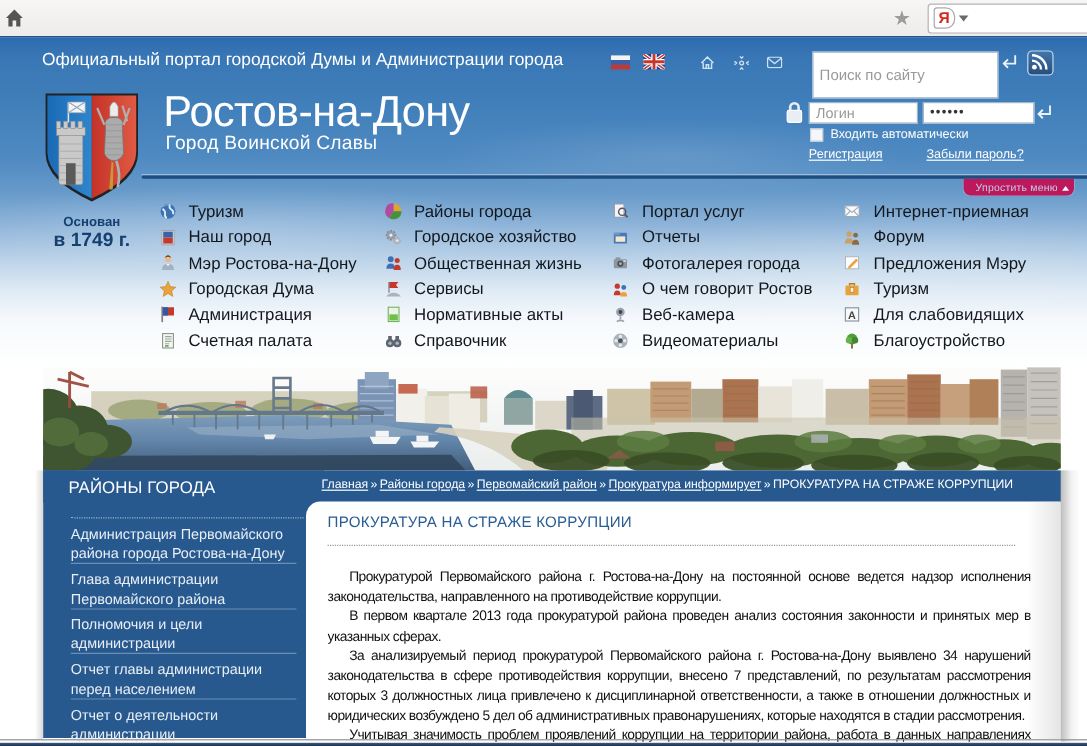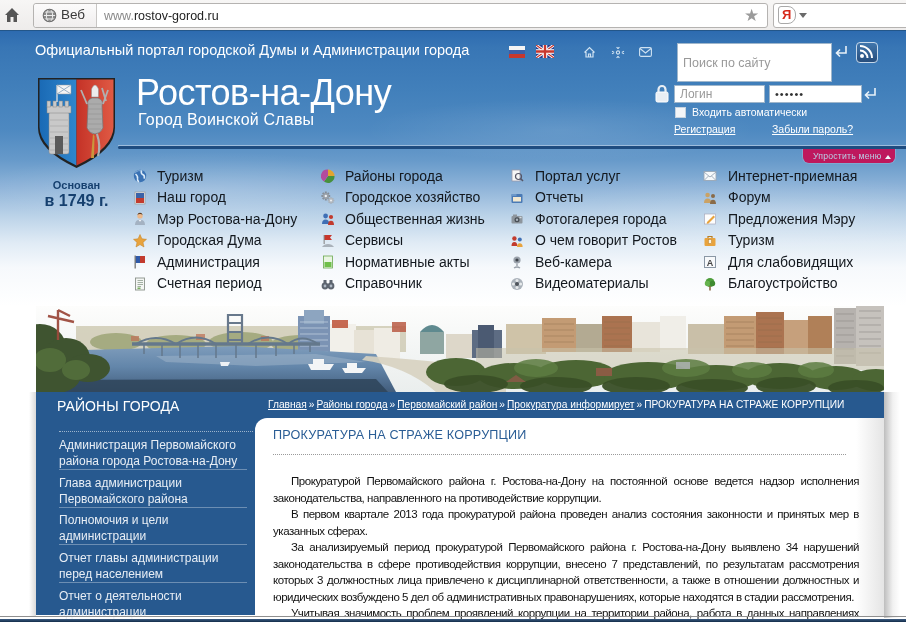--- a/index.html
+++ b/index.html
@@ -115,32 +115,20 @@
   #botbar{left:0;top:619px;width:906px;height:3px;background:linear-gradient(#3c5c82,#122c49);}
 </style>
 </head>
 <body>
 <div id="root">
 
   <div class="abs" id="chrome"></div>
   <svg class="abs" style="left:4px;top:7px" width="16" height="16" viewBox="0 0 16 16">
     <path d="M8 1 L15 8 L13 8 L13 15 L9.5 15 L9.5 10 L6.5 10 L6.5 15 L3 15 L3 8 L1 8 Z" fill="#555"></path>
   </svg>
-  <div class="abs" id="urlbar">
-    <div class="abs" id="webbtn">
-      <svg class="abs" style="left:8px;top:4px" width="15" height="15" viewBox="0 0 15 15">
-        <circle cx="7.5" cy="7.5" r="6.3" fill="#898989"></circle>
-        <ellipse cx="7.5" cy="7.5" rx="3.1" ry="6.3" fill="none" stroke="#ececec" stroke-width="1"></ellipse>
-        <path d="M1.3 7.5 H13.7 M2.2 4 H12.8 M2.2 11 H12.8" stroke="#ececec" stroke-width="1" fill="none"></path>
-        <circle cx="7.5" cy="7.5" r="6.3" fill="none" stroke="#6e6e6e" stroke-width="1.1"></circle>
-      </svg>
-      <span>Веб</span>
-    </div>
-    <div class="abs" id="urltext"><span class="g">www.</span>rostov-gorod.ru</div>
-  </div>
   <div class="abs" id="star">★</div>
   <div class="abs" id="ybox">
     <div class="abs" id="yicon">
         <span>Я</span>
       </div>
     <div class="abs" id="yarr"></div>
     <div class="abs" id="ytext">Искать в Яндекс</div>
   </div>
 
   <div class="abs" id="sky"></div>
@@ -282,21 +270,21 @@
         <path d="M2 1 L12 1 L12 8 L2 8 Z" fill="#c23b2e"></path>
         <path d="M2 1 L7 1 L7 8 L2 8 Z" fill="#2f59a8"></path>
         <rect x="1.5" y="0.5" width="1.4" height="13" fill="#7d7d7d"></rect>
       </svg>
       <div class="mt" style="left:157px;top:253.5px">Администрация</div>
       <svg class="mi" style="left:133px;top:276.5px" width="14" height="14" viewBox="0 0 14 14">
         <rect x="2.5" y="1" width="9" height="12" fill="#f4f6f4" stroke="#8a928a" stroke-width="0.9"></rect>
         <path d="M4.5 3.5 H10 M4.5 5.5 H10 M4.5 7.5 H10 M4.5 9.5 H8" stroke="#9aa89a" stroke-width="0.9"></path>
         <rect x="4.5" y="10.5" width="3" height="1.6" fill="#7ab060"></rect>
       </svg>
-      <div class="mt" style="left:157px;top:275px">Счетная период</div>
+      <div class="mt" style="left:157px;top:275px">Счетная палата</div>
       <svg class="mi" style="left:321px;top:169px" width="14" height="14" viewBox="0 0 14 14">
         <path d="M7 7 L7 0.5 A6.5 6.5 0 0 1 13.5 7 Z" fill="#e0a42f"></path>
         <path d="M7 7 L13.5 7 A6.5 6.5 0 0 1 3 12.5 Z" fill="#47903c"></path>
         <path d="M7 7 L3 12.5 A6.5 6.5 0 0 1 7 0.5 Z" fill="#b44a9e"></path>
       </svg>
       <div class="mt" style="left:345px;top:167.5px">Районы города</div>
       <svg class="mi" style="left:321px;top:190.5px" width="14" height="14" viewBox="0 0 14 14">
         <g stroke="#848c95" stroke-width="1.9">
           <path d="M4.8 0.6 V9.4 M0.4 5 H9.2 M1.7 1.9 L7.9 8.1 M7.9 1.9 L1.7 8.1"></path>
         </g>

